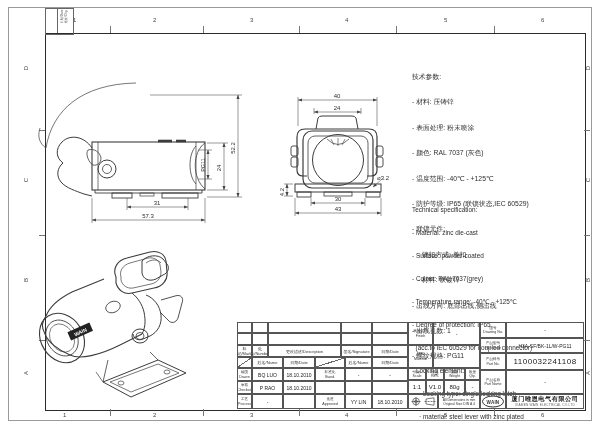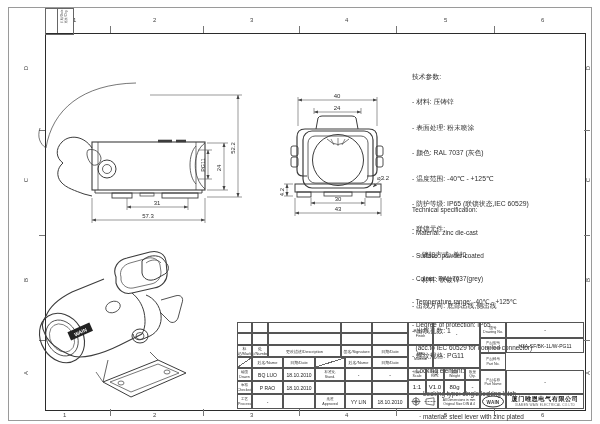--- a/index.html
+++ b/index.html
@@ -328,20 +328,21 @@
 Original Size DIN A 4</div>
 
   <div class="tcell lbl pre" style="left:480px;top:322px;width:26px;height:16px">图号
 Drawing No.</div>
   <div class="tcell" style="left:506px;top:322px;width:78px;height:16px">-</div>
   <div class="tcell lbl pre" style="left:480px;top:338px;width:26px;height:15px">产品型号
 Part Code</div>
   <div class="tcell" style="left:506px;top:338px;width:78px;height:15px">H3A-SF/BK-1L/W-PG11</div>
   <div class="tcell lbl pre" style="left:480px;top:353px;width:26px;height:17px">产品料号
 Part No.</div>
+  <div class="tcell big" style="left:506px;top:353px;width:78px;height:17px">1100032241108</div>
   <div class="tcell lbl pre" style="left:480px;top:370px;width:26px;height:24px">产品名称
 Part Name</div>
   <div class="tcell" style="left:506px;top:370px;width:78px;height:24px">-</div>
 
   <div class="tcell" style="left:480px;top:394px;width:26px;height:15px">
     <svg width="24" height="13" viewBox="0 0 24 13">
       <ellipse cx="12" cy="6.5" rx="10.5" ry="5.5" fill="none" stroke="#333" stroke-width="1"></ellipse>
       <text x="12" y="8.6" text-anchor="middle" fill="#333" style="font-size:4.6px;font-weight:bold;letter-spacing:0.2px">WAIN</text>
     </svg>
   </div>

